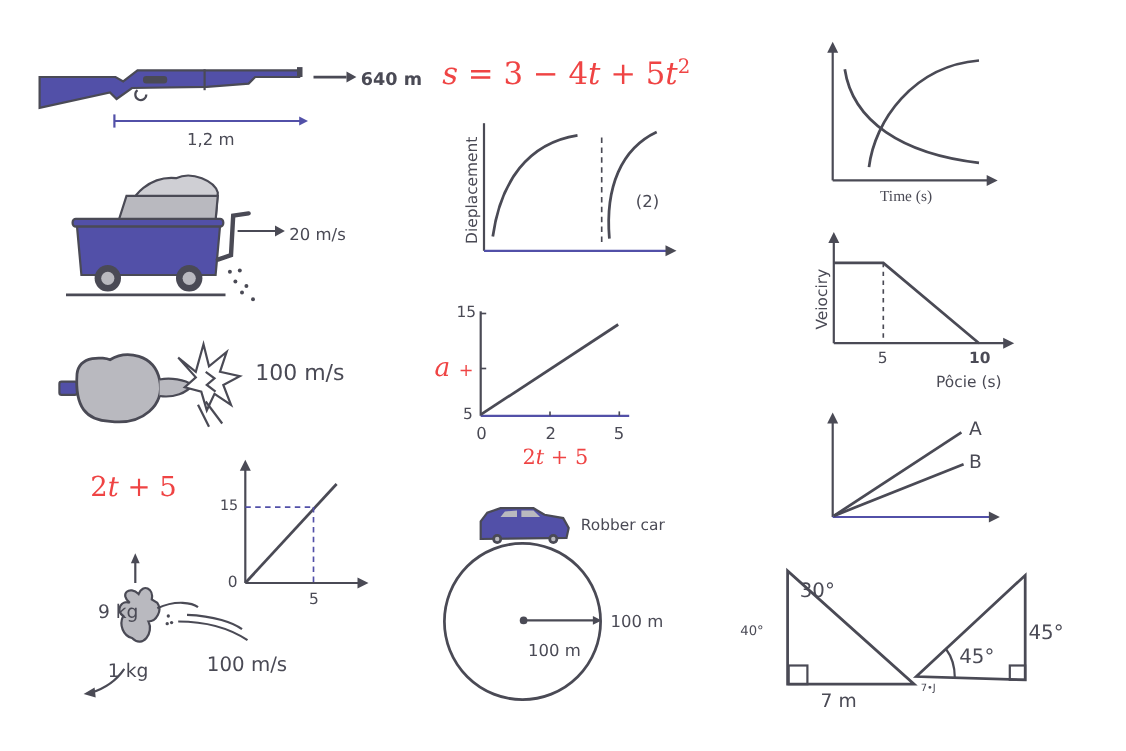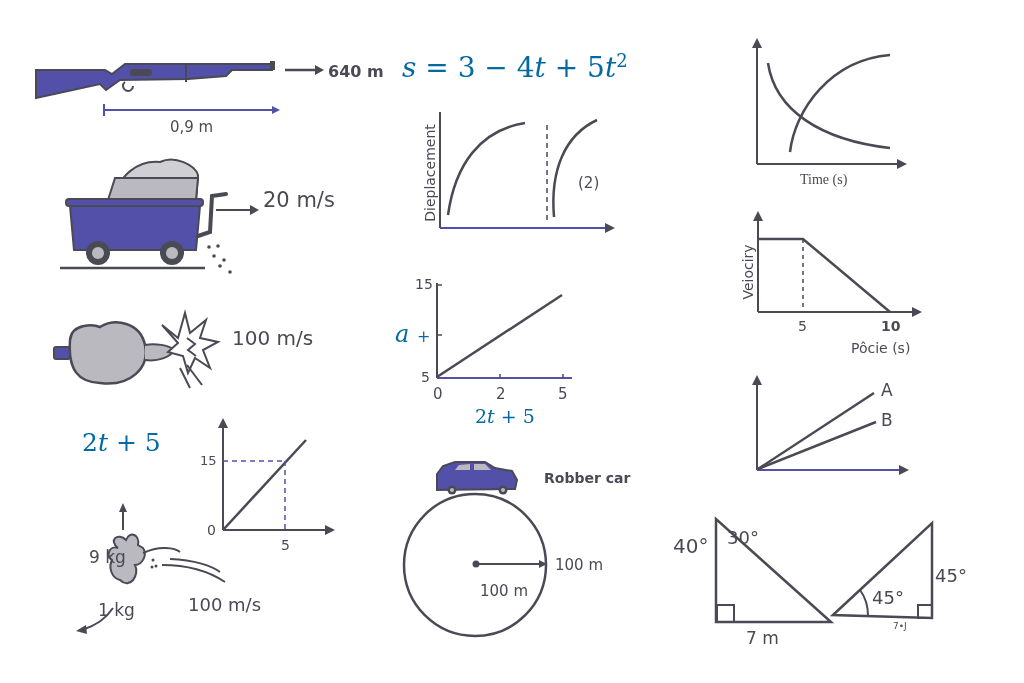--- a/index.html
+++ b/index.html
@@ -1,39 +1,39 @@
 <!DOCTYPE html>
 <html><head>
   <meta charset="utf-8">
   <style>
     html, body { margin: 0; padding: 0; background: #ffffff; }
     body { width: 1024px; height: 683px; position: relative; overflow: hidden;
            font-family: "DejaVu Sans", sans-serif; color: #4a4a55; }
     .lbl { position: absolute; font-family: "DejaVu Sans", sans-serif; color: #4a4a55; white-space: nowrap; }
-    .math { font-family: "DejaVu Serif", serif; font-style: italic; color: #0369a1; }
+    .math { font-family: "DejaVu Serif", serif; font-style: italic; color: #ef4444; }
     .math .up { font-style: normal; }
     svg { position: absolute; left: 0; top: 0; overflow: visible; }
   </style>
 </head>
 <body>
 
 <svg width="1024" height="683">
   <path d="M36,70 L105,70 L112,74 L125,64 L272,64 L272,70 L232,70 L226,76 L188,79 L120,80 L106,90 L100,84 L36,98 Z" fill="#5250a8" stroke="#4a4a55" stroke-width="2"></path>
   <rect x="270" y="61" width="5" height="9" fill="#4a4a55"></rect>
   <line x1="186" y1="63" x2="186" y2="82" stroke="#4a4a55" stroke-width="2"></line>
   <rect x="130" y="69" width="22" height="7" rx="3" fill="#4a4a55"></rect>
   <path d="M125,82 a5,5 0 1,0 8,4" fill="none" stroke="#4a4a55" stroke-width="2"></path>
   <line x1="285" y1="70" x2="315" y2="70" stroke="#4a4a55" stroke-width="2.5"></line>
   <path d="M315,65 L324,70 L315,75 Z" fill="#4a4a55"></path>
   <line x1="104" y1="110" x2="275" y2="110" stroke="#5250a8" stroke-width="2"></line>
   <line x1="104" y1="104" x2="104" y2="116" stroke="#5250a8" stroke-width="2"></line>
   <path d="M272,106 L280,110 L272,114 Z" fill="#5250a8"></path>
 </svg>
 <div class="lbl" style="left:328px;top:62px;font-size:16px;font-weight:bold;">640 m</div>
-<div class="lbl" style="left:170px;top:118px;font-size:15px;">0,9 m</div>
+<div class="lbl" style="left:170px;top:118px;font-size:15px;">1,2 m</div>
 
 <svg width="1024" height="683">
   <path d="M118,200 C115,175 140,160 160,162 C175,155 195,165 198,175 L196,200 Z" fill="#cfcfd4" stroke="#4a4a55" stroke-width="2"></path>
   <path d="M108,200 L115,178 L198,178 L196,200 Z" fill="#b9b9bf" stroke="#4a4a55" stroke-width="2"></path>
   <rect x="66" y="199" width="137" height="7" rx="3" fill="#5250a8" stroke="#4a4a55" stroke-width="2"></rect>
   <path d="M70,206 L200,206 L196,250 L74,250 Z" fill="#5250a8" stroke="#4a4a55" stroke-width="2"></path>
   <path d="M198,236 L210,232 L212,196 L226,194" fill="none" stroke="#4a4a55" stroke-width="4" stroke-linecap="round"></path>
   <circle cx="98" cy="253" r="12" fill="#4a4a55"></circle>
     <circle cx="98" cy="253" r="6" fill="#b9b9bf"></circle>
   <circle cx="172" cy="253" r="12" fill="#4a4a55"></circle>
@@ -41,21 +41,21 @@
   <line x1="60" y1="268" x2="205" y2="268" stroke="#4a4a55" stroke-width="2.5"></line>
   <circle cx="209" cy="247" r="1.8" fill="#4a4a55"></circle>
     <circle cx="218" cy="246" r="1.8" fill="#4a4a55"></circle>
   <circle cx="214" cy="256" r="1.8" fill="#4a4a55"></circle>
     <circle cx="224" cy="260" r="1.8" fill="#4a4a55"></circle>
   <circle cx="220" cy="266" r="1.8" fill="#4a4a55"></circle>
     <circle cx="230" cy="272" r="1.8" fill="#4a4a55"></circle>
   <line x1="216" y1="210" x2="252" y2="210" stroke="#4a4a55" stroke-width="2"></line>
   <path d="M250,205 L259,210 L250,215 Z" fill="#4a4a55"></path>
 </svg>
-<div class="lbl" style="left:263px;top:188px;font-size:21px;">20 m/s</div>
+<div class="lbl" style="left:263px;top:204px;font-size:15px;">20 m/s</div>
 
 <svg width="1024" height="683">
   <rect x="54" y="347" width="16" height="12" rx="2" fill="#5250a8" stroke="#4a4a55" stroke-width="2"></rect>
   <path d="M70,340 C72,322 95,325 100,327 C115,318 140,322 145,345 C150,368 130,387 100,383 C78,382 68,370 70,340 Z" fill="#b9b9bf" stroke="#4a4a55" stroke-width="2.5"></path>
   <path d="M145,345 C155,343 168,345 175,350 C170,357 158,362 145,360" fill="#b9b9bf" stroke="#4a4a55" stroke-width="2"></path>
   <path d="M162,325 L178,338 L185,313 L190,333 L206,320 L200,338 L218,342 L203,350 L210,368 L195,358 L188,373 L183,356 L168,352 L178,343 Z" fill="#ffffff" stroke="#4a4a55" stroke-width="2"></path>
   <path d="M187,338 L195,344 L188,350 L196,356" fill="none" stroke="#4a4a55" stroke-width="2"></path>
   <line x1="180" y1="368" x2="190" y2="388" stroke="#4a4a55" stroke-width="2"></line>
   <line x1="187" y1="365" x2="202" y2="385" stroke="#4a4a55" stroke-width="2"></line>
 </svg>
@@ -140,21 +140,21 @@
 </svg>
 <svg width="1024" height="683">
   <path d="M437,474 L443,466 L455,462 L485,462 L495,468 L512,471 L517,480 L515,489 L437,490 Z" fill="#5250a8" stroke="#4a4a55" stroke-width="2"></path>
   <path d="M459,465 L470,464 L470,470 L455,470 Z" fill="#b9b9bf"></path>
   <path d="M474,464 L485,464 L491,470 L474,470 Z" fill="#b9b9bf"></path>
   <circle cx="452" cy="490" r="4.5" fill="#4a4a55"></circle>
     <circle cx="452" cy="490" r="2" fill="#b9b9bf"></circle>
   <circle cx="503" cy="490" r="4.5" fill="#4a4a55"></circle>
     <circle cx="503" cy="490" r="2" fill="#b9b9bf"></circle>
 </svg>
-<div class="lbl" style="left:544px;top:470px;font-size:14px;font-weight:bold;">Robber car</div>
+<div class="lbl" style="left:528px;top:470px;font-size:14px;">Robber car</div>
 <div class="lbl" style="left:555px;top:556px;font-size:15px;">100 m</div>
 <div class="lbl" style="left:480px;top:582px;font-size:15px;">100 m</div>
 
 <svg width="1024" height="683">
   <line x1="757" y1="164" x2="757" y2="45" stroke="#4a4a55" stroke-width="2"></line>
   <path d="M752,48 L757,38 L762,48 Z" fill="#4a4a55"></path>
   <line x1="757" y1="164" x2="900" y2="164" stroke="#4a4a55" stroke-width="2"></line>
   <path d="M897,159 L907,164 L897,169 Z" fill="#4a4a55"></path>
   <path d="M768,63 C775,110 820,140 890,148" fill="none" stroke="#4a4a55" stroke-width="2.5"></path>
   <path d="M790,152 C795,110 830,60 890,55" fill="none" stroke="#4a4a55" stroke-width="2.5"></path>
@@ -186,17 +186,17 @@
 <div class="lbl" style="left:881px;top:410px;font-size:17px;">B</div>
 
 <svg width="1024" height="683">
   <polygon points="716,519 716,622 831,622" fill="none" stroke="#4a4a55" stroke-width="2.5"></polygon>
   <rect x="717" y="605" width="17" height="17" fill="none" stroke="#4a4a55" stroke-width="2"></rect>
   <polygon points="833,615 932,523 932,618" fill="none" stroke="#4a4a55" stroke-width="2.5"></polygon>
   <rect x="918" y="605" width="14" height="13" fill="none" stroke="#4a4a55" stroke-width="2"></rect>
   <path d="M860,590 C866,598 868,606 868,616" fill="none" stroke="#4a4a55" stroke-width="2"></path>
 </svg>
 <div class="lbl" style="left:727px;top:527px;font-size:18px;">30°</div>
-<div class="lbl" style="left:673px;top:534px;font-size:20px;">40°</div>
+<div class="lbl" style="left:673px;top:566px;font-size:12px;">40°</div>
 <div class="lbl" style="left:746px;top:628px;font-size:17px;">7 m</div>
 <div class="lbl" style="left:872px;top:587px;font-size:18px;">45°</div>
 <div class="lbl" style="left:935px;top:565px;font-size:18px;">45°</div>
-<div class="lbl" style="left:893px;top:621px;font-size:9px;">7•J</div>
+<div class="lbl" style="left:837px;top:621px;font-size:9px;">7•J</div>
 
 </body></html>

